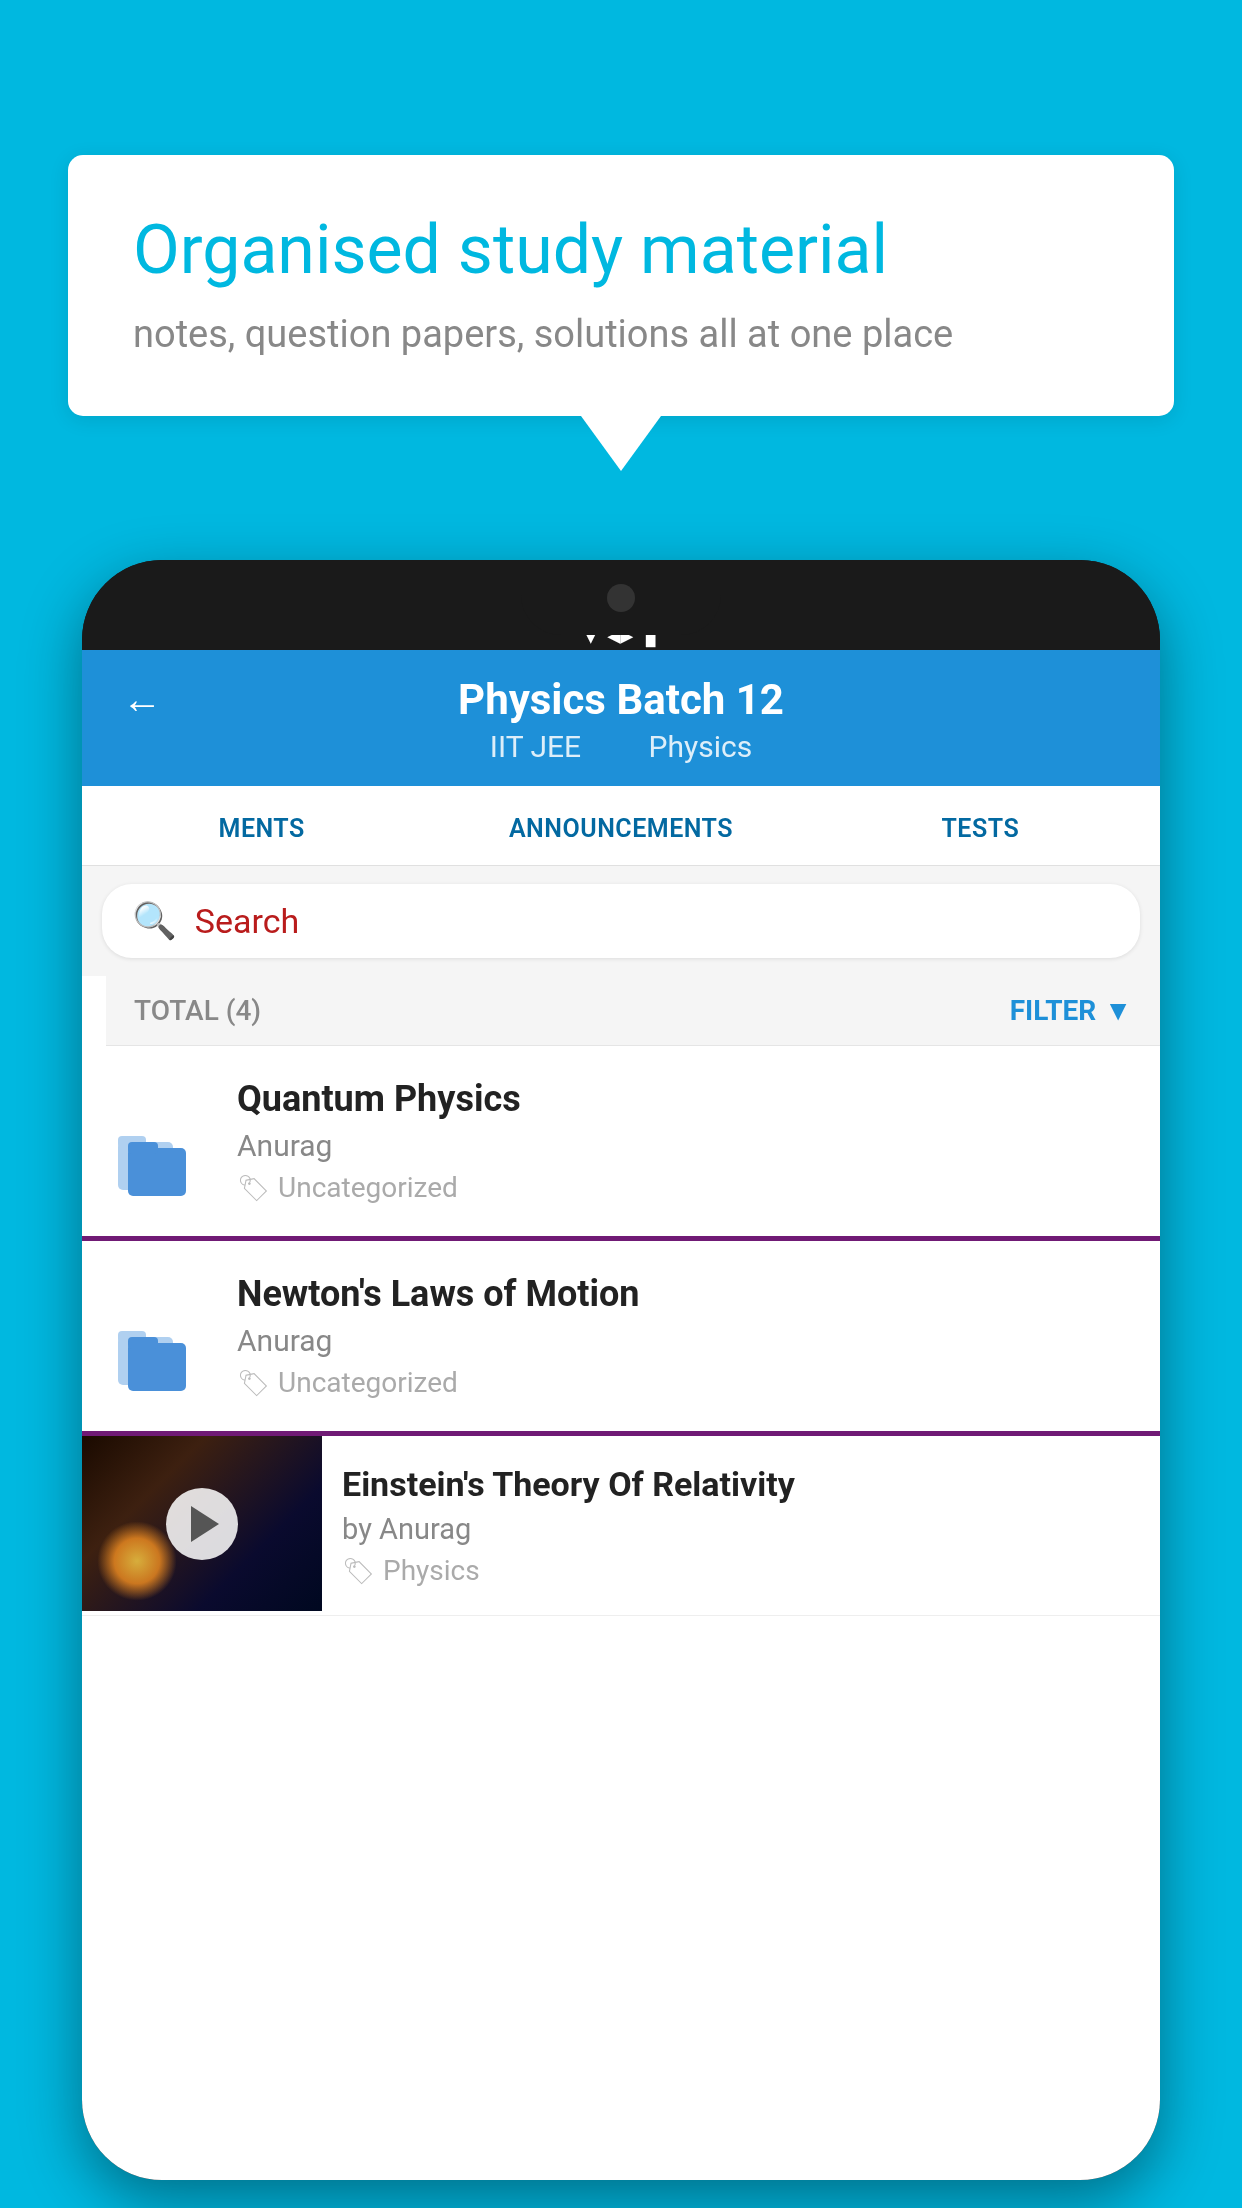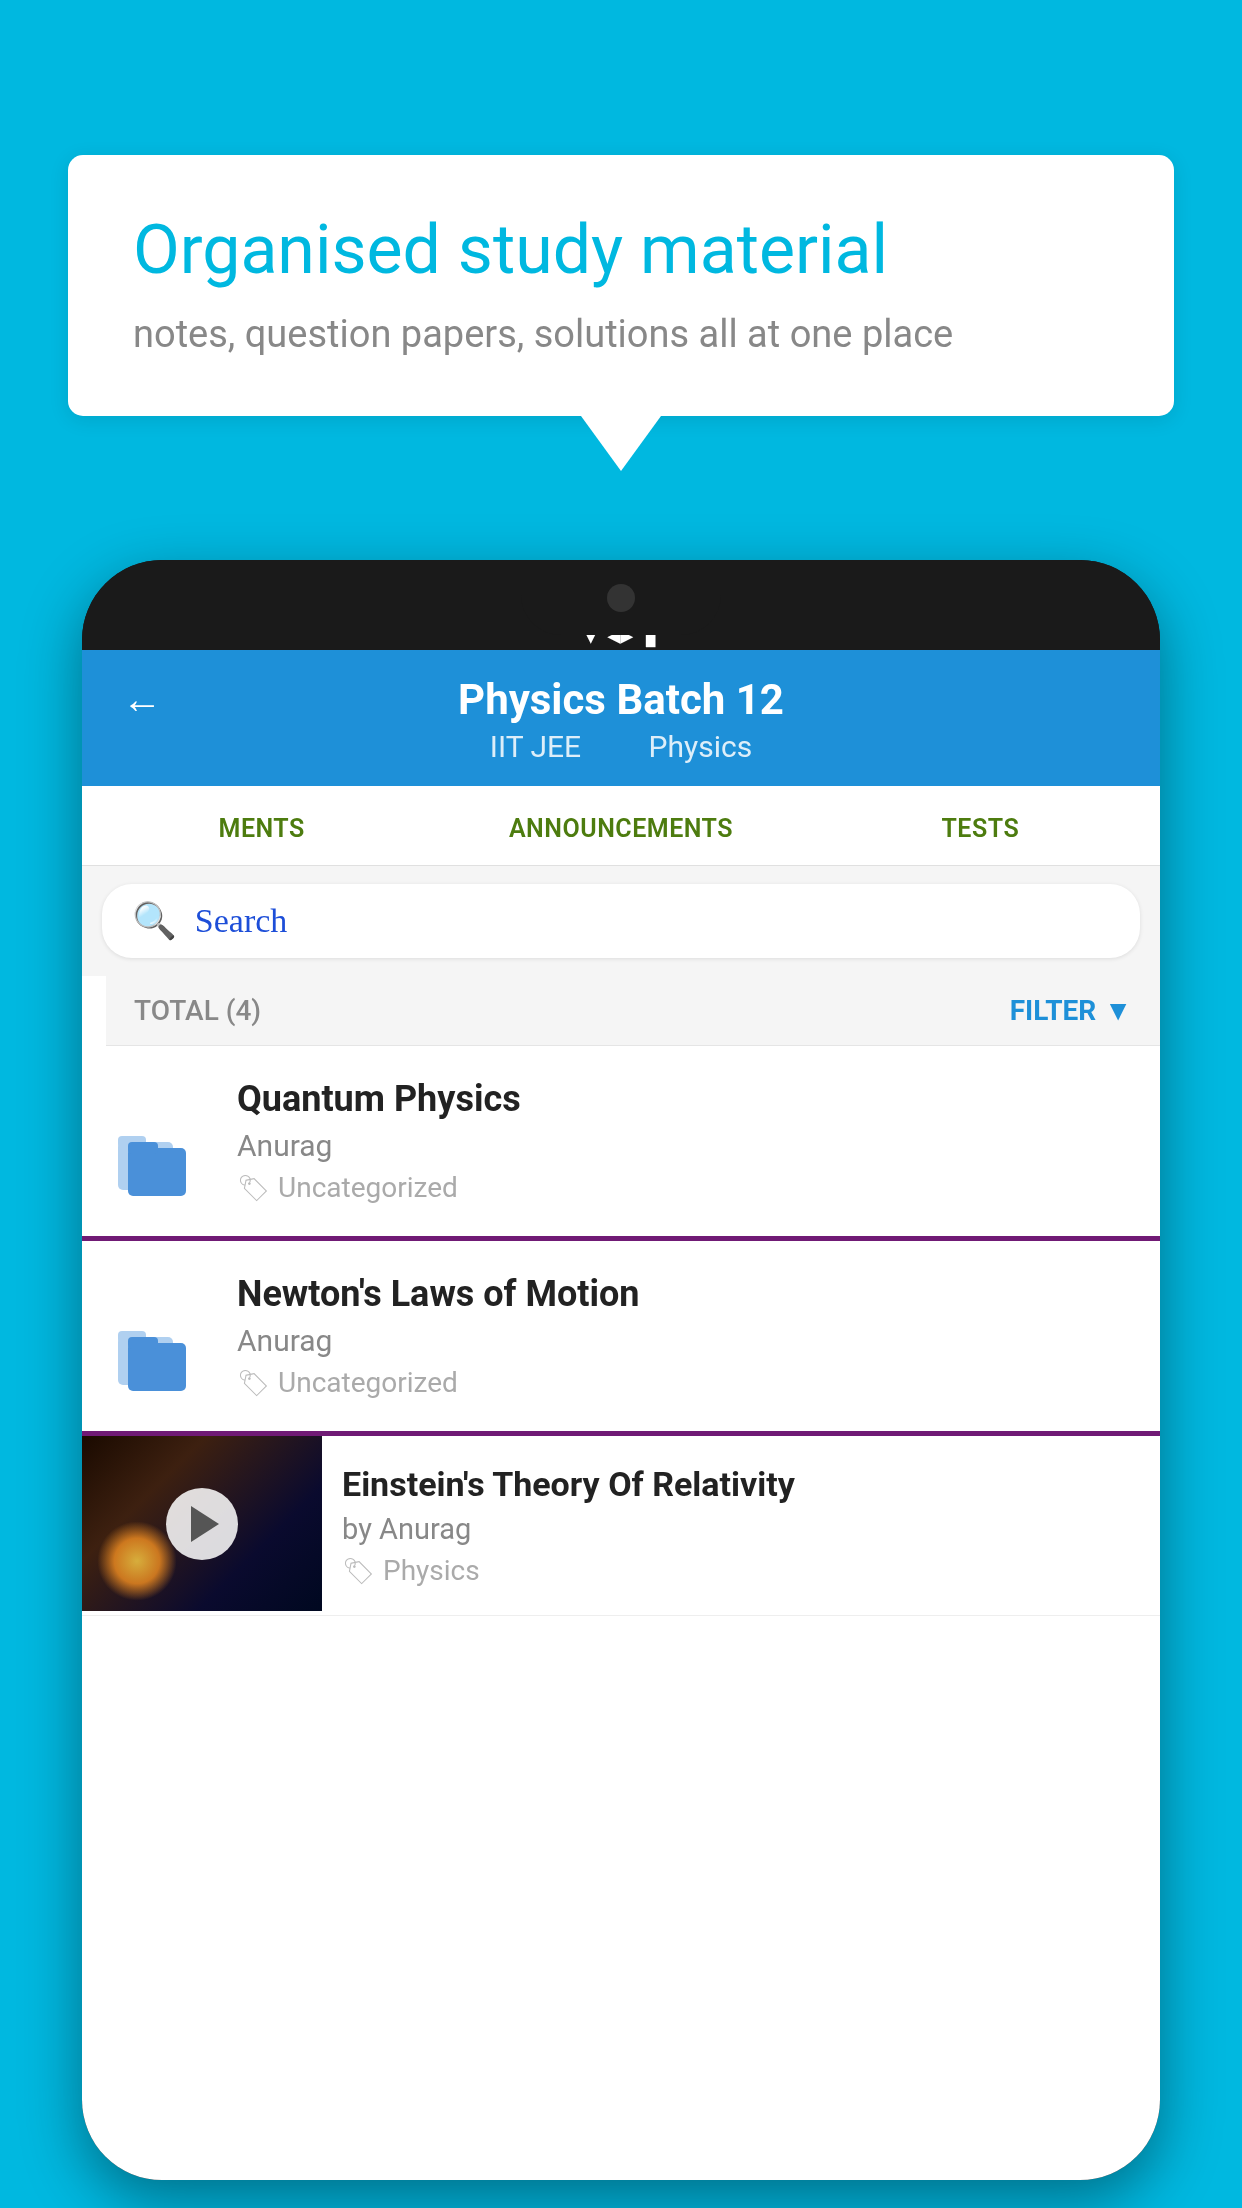--- a/index.html
+++ b/index.html
@@ -172,21 +172,21 @@
       display: flex;
       border-bottom: 1px solid #e0e0e0;
     }
 
     .tab-item {
       flex: 1;
       text-align: center;
       padding: 28px 0 22px 0;
       font-size: 25px;
       font-weight: 600;
-      color: #4d7c0f;
+      color: #0369a1;
       letter-spacing: 0.5px;
       cursor: pointer;
       position: relative;
     }
 
     .tab-item.active {
       color: #1E90D8;
     }
 
     .tab-item.active::after {
@@ -215,23 +215,22 @@
       box-shadow: 0 1px 4px rgba(0,0,0,0.1);
     }
 
     .search-icon {
       color: #aaa;
       font-size: 36px;
       margin-right: 18px;
     }
 
     .search-placeholder {
-      color: #1d4ed8;
+      color: #b91c1c;
       font-size: 34px;
-      font-family: Liberation Serif, serif;
     }
 
     
     .filter-bar {
       background: #f5f5f5;
       padding: 18px 28px;
       display: flex;
       justify-content: space-between;
       align-items: center;
       border-bottom: 1px solid #e5e5e5;

